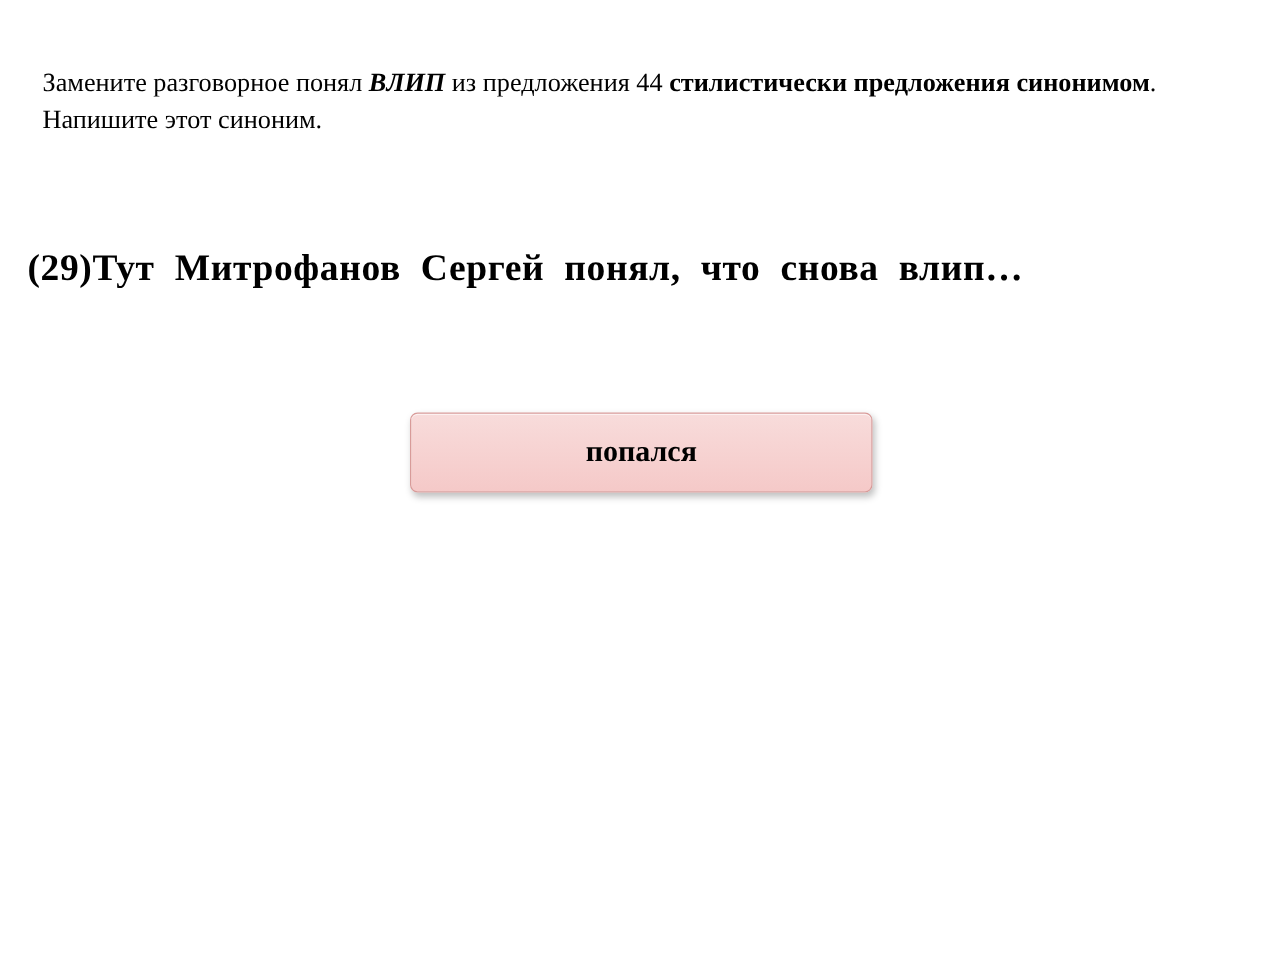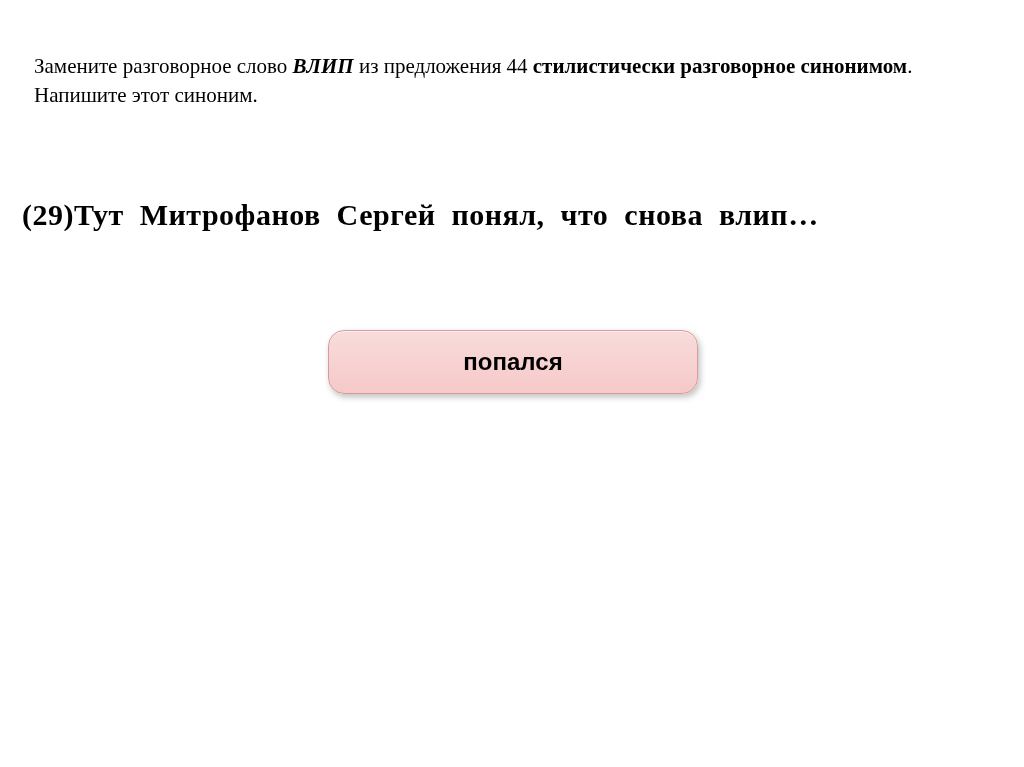--- a/index.html
+++ b/index.html
@@ -43,35 +43,35 @@
       font-weight: bold;
     }
     .answer-box {
       position: absolute;
       top: 330px;
       left: 328px;
       width: 370px;
       height: 64px;
       background: linear-gradient(to bottom, #f8dcdb 0%, #f5c9c8 100%);
       border: 1px solid #d89b99;
-      border-radius: 16px;
+      border-radius: 6px;
       box-shadow: 2px 3px 6px rgba(0,0,0,0.25), inset 0 1px 0 rgba(255,255,255,0.6);
       display: flex;
       align-items: center;
       justify-content: center;
-      font-family: Liberation Sans, sans-serif;
+      font-family: Liberation Serif, serif;
       font-size: 24px;
       font-weight: bold;
       color: #000000;
     }
   </style>
 </head>
 <body>
 
 <div class="task-prompt">
-  <span>Замените разговорное слово </span><span class="bold-italic">ВЛИП</span><span> из предложения 44 </span><span class="bold">стилистически разговорное синонимом</span><span>. Напишите этот синоним.</span>
+  <span>Замените разговорное понял </span><span class="bold-italic">ВЛИП</span><span> из предложения 44 </span><span class="bold">стилистически предложения синонимом</span><span>. Напишите этот синоним.</span>
 </div>
 
 <div class="sentence">(29)Тут Митрофанов Сергей понял, что снова влип…</div>
 
 <div class="answer-box">
   <span>попался</span>
 </div>
 
 </body></html>

